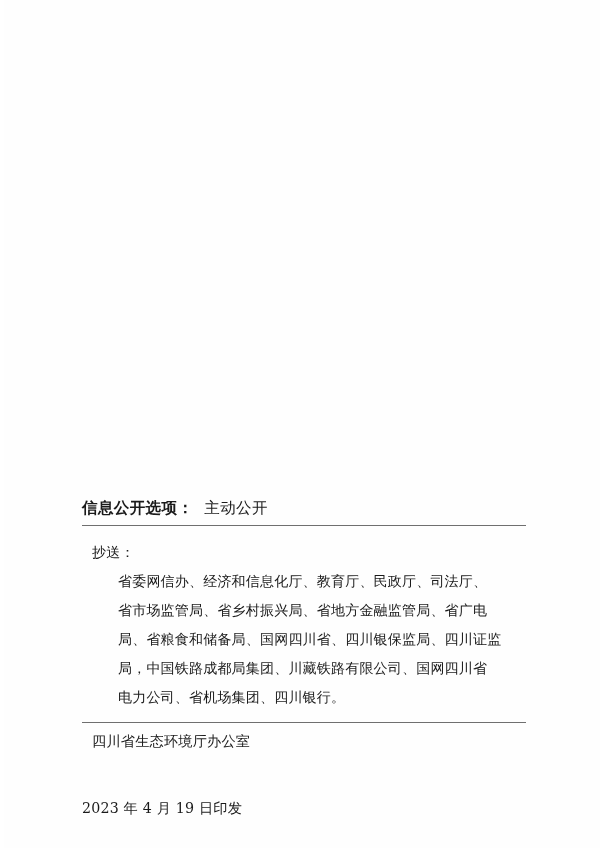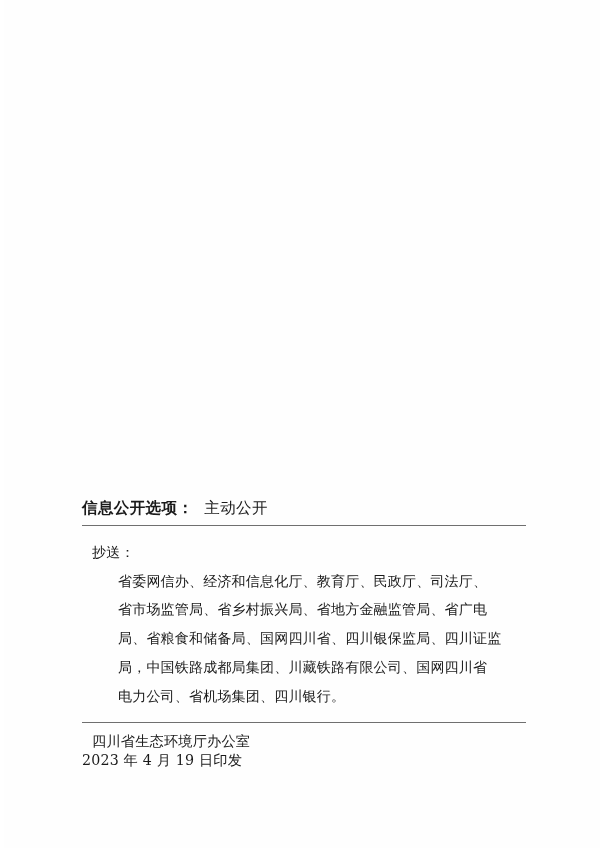--- a/index.html
+++ b/index.html
@@ -77,38 +77,38 @@
   }
   .cc-body {
     flex: 1 1 auto;
   }
   .cc-body-line {
     white-space: nowrap;
     margin-left: 36px;
   }
   .cc-body-line.indent {
     padding-left: 0px;
-    font-family: Liberation Mono, monospace;
   }
 
   .issuer-row {
     display: flex;
     justify-content: space-between;
     align-items: baseline;
     font-size: 14.2px;
     padding: 9px 0 0 0;
     letter-spacing: 0.2px;
     flex-direction: column;
   }
   .issuer-name {
     padding-left: 10px;
   }
   .issuer-date {
     padding-right: 8px;
     white-space: nowrap;
+    margin-top: 48px;
   }
 </style>
 </head>
 <body>
 
 <div class="page">
 
   <div class="footer-block">
 
     <div class="disclosure-line">

